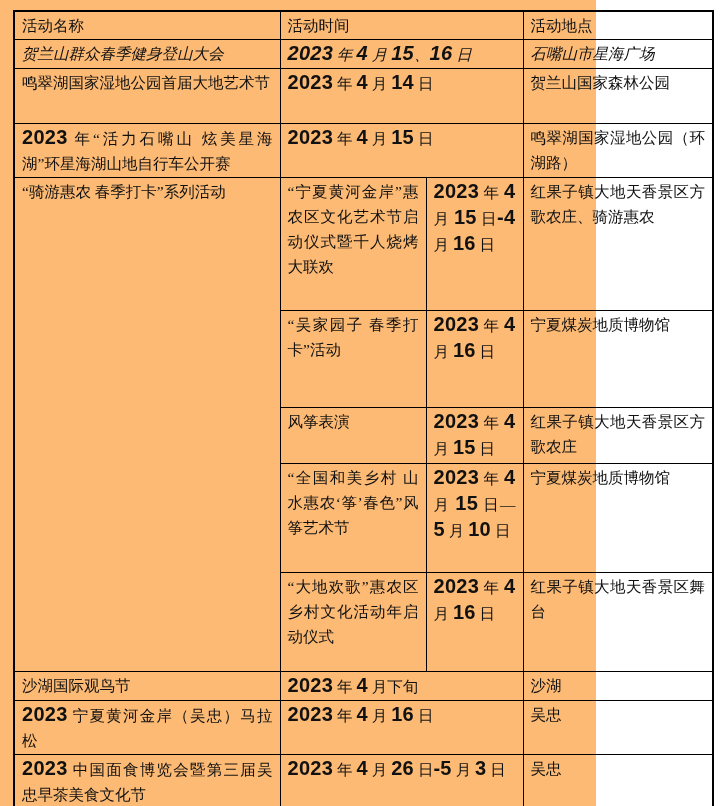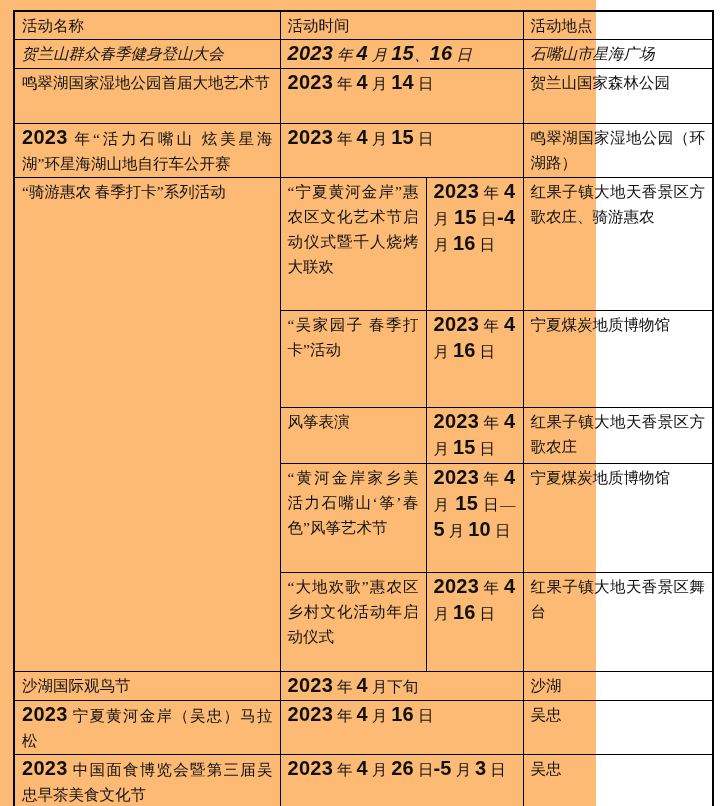--- a/index.html
+++ b/index.html
@@ -105,21 +105,21 @@
       <td class="cell">“吴家园子 春季打卡”活动</td>
       <td class="cell"><span class="num">2023</span> 年 <span class="num">4</span> 月 <span class="num">16</span> 日</td>
       <td class="cell">宁夏煤炭地质博物馆</td>
     </tr>
     <tr class="h-s3">
       <td class="cell">风筝表演</td>
       <td class="cell"><span class="num">2023</span> 年 <span class="num">4</span> 月 <span class="num">15</span> 日</td>
       <td class="cell">红果子镇大地天香景区方歌农庄</td>
     </tr>
     <tr class="h-s4">
-      <td class="cell">“黄河金岸家乡美 活力石嘴山‘筝’春色”风筝艺术节</td>
+      <td class="cell">“全国和美乡村 山水惠农‘筝’春色”风筝艺术节</td>
       <td class="cell"><span class="num">2023</span> 年 <span class="num">4</span> 月 <span class="num">15</span> 日—<span class="num">5</span> 月 <span class="num">10</span> 日</td>
       <td class="cell">宁夏煤炭地质博物馆</td>
     </tr>
     <tr class="h-s5">
       <td class="cell">“大地欢歌”惠农区乡村文化活动年启动仪式</td>
       <td class="cell"><span class="num">2023</span> 年 <span class="num">4</span> 月 <span class="num">16</span> 日</td>
       <td class="cell">红果子镇大地天香景区舞台</td>
     </tr>
 
     <tr class="h-r5">

